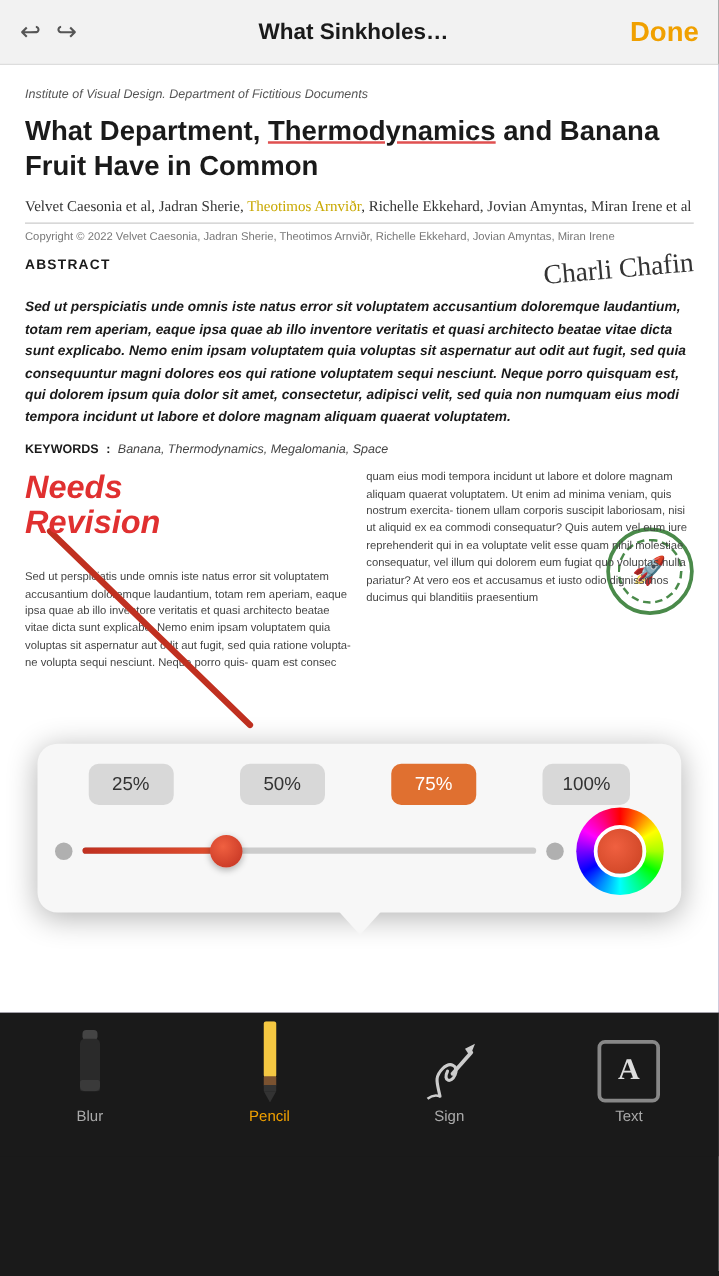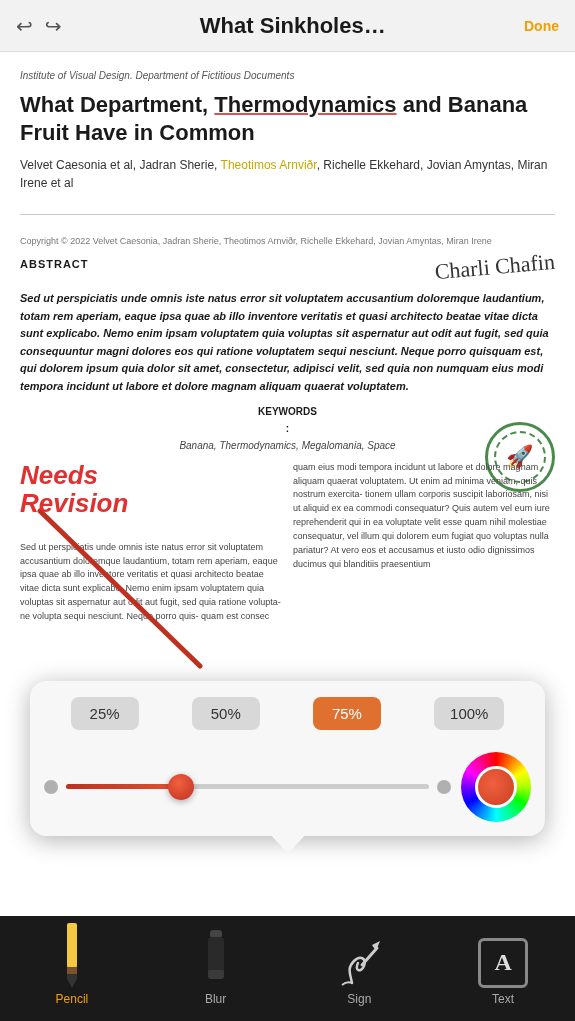--- a/index.html
+++ b/index.html
@@ -25,26 +25,26 @@
     .top-bar-nav {
       display: flex;
       gap: 12px;
     }
     .nav-icon {
       font-size: 20px;
       color: #555;
       cursor: pointer;
     }
     .top-bar-title {
-      font-size: 22px;
+      font-size: 18px;
       font-weight: 600;
       color: #1a1a1a;
     }
     .top-bar-done {
-      font-size: 14px;
+      font-size: 22px;
       font-weight: 600;
       color: #f0a000;
       cursor: pointer;
     }
 
     
     .doc-area {
       background: #fff;
       width: 100%;
       padding: 18px 20px 0 20px;
@@ -64,31 +64,32 @@
       margin-bottom: 10px;
     }
     .doc-title .underline-red {
       text-decoration: underline;
       text-decoration-color: #e05050;
       text-decoration-thickness: 2px;
     }
     .doc-authors {
       font-size: 12px;
       color: #333;
-      margin-bottom: 22px;
+      margin-bottom: 4px;
       line-height: 1.5;
+      font-family: Liberation Serif, serif;
     }
     .doc-authors .highlight-gold {
       color: #c8a800;
     }
     .doc-copyright {
       font-size: 9px;
       color: #777;
       border-top: 1px solid #ccc;
-      padding-top: 21px;
+      padding-top: 5px;
       margin-bottom: 12px;
     }
 
     
     .abstract-row {
       display: flex;
       justify-content: space-between;
       align-items: flex-start;
       margin-bottom: 6px;
     }
@@ -108,24 +109,22 @@
     .abstract-text {
       font-size: 11px;
       color: #1a1a1a;
       line-height: 1.6;
       font-style: italic;
       font-weight: 600;
       margin-bottom: 10px;
     }
     .keywords-row {
       display: flex;
-      align-items: center;
       margin-bottom: 10px;
       gap: 6px;
-      flex-direction: column;
     }
     .keywords-label {
       font-size: 10px;
       font-weight: 700;
       color: #1a1a1a;
     }
     .keywords-text {
       font-size: 10px;
       color: #444;
       font-style: italic;
@@ -206,21 +205,21 @@
       bottom: -18px;
       left: 50%;
       transform: translateX(-50%);
       border-left: 18px solid transparent;
       border-right: 18px solid transparent;
       border-top: 20px solid #f7f7f7;
     }
     .percent-row {
       display: flex;
       justify-content: space-around;
-      margin-bottom: 22px;
+      margin-bottom: 2px;
     }
     .pct-btn {
       background: #d8d8d8;
       border: none;
       border-radius: 8px;
       padding: 8px 16px;
       font-size: 15px;
       font-weight: 500;
       color: #333;
       cursor: pointer;
@@ -444,39 +443,39 @@
       </div>
     </div>
 
   </div>
 </div>
 
 <div style="background:#1a1a1a; height: 115px; display:flex; align-items:flex-start; justify-content:space-around; padding-top:12px;">
 
   <div class="tool-item">
     <div class="tool-icon-wrap">
+      <svg width="28" height="58" viewBox="0 0 28 58">
+        <rect x="8" y="0" width="12" height="8" rx="3" fill="#444"></rect>
+        <rect x="6" y="7" width="16" height="42" rx="4" fill="#2a2a2a"></rect>
+        <rect x="6" y="40" width="16" height="9" rx="2" fill="rgba(255,255,255,0.08)"></rect>
+      </svg>
+    </div>
+    <span class="tool-label">Blur</span>
+  </div>
+
+  <div class="tool-item">
+    <div class="tool-icon-wrap">
       <svg width="18" height="65" viewBox="0 0 18 65">
         <rect x="4" y="0" width="10" height="45" rx="2" fill="#f5c842"></rect>
         <rect x="4" y="44" width="10" height="8" rx="1" fill="#7a5230"></rect>
         <rect x="4" y="51" width="10" height="5" rx="0" fill="#333"></rect>
         <polygon points="4,56 14,56 9,65" fill="#333"></polygon>
       </svg>
     </div>
     <span class="tool-label active">Pencil</span>
-  </div>
-
-  <div class="tool-item">
-    <div class="tool-icon-wrap">
-      <svg width="28" height="58" viewBox="0 0 28 58">
-        <rect x="8" y="0" width="12" height="8" rx="3" fill="#444"></rect>
-        <rect x="6" y="7" width="16" height="42" rx="4" fill="#2a2a2a"></rect>
-        <rect x="6" y="40" width="16" height="9" rx="2" fill="rgba(255,255,255,0.08)"></rect>
-      </svg>
-    </div>
-    <span class="tool-label">Blur</span>
   </div>
 
   <div class="tool-item">
     <div class="tool-icon-wrap">
       <svg width="55" height="55" viewBox="0 0 55 55">
         <path d="M20 50 C18 40, 15 35, 22 28 C28 22, 35 25, 32 33 C29 40, 22 38, 26 30" stroke="#ccc" stroke-width="2.5" fill="none" stroke-linecap="round"></path>
         <path d="M30 32 L45 15" stroke="#ccc" stroke-width="3" stroke-linecap="round"></path>
         <path d="M40 12 L48 8 L44 18 Z" fill="#ccc"></path>
         <path d="M10 52 Q15 48 20 50" stroke="#ccc" stroke-width="2" fill="none"></path>
       </svg>

